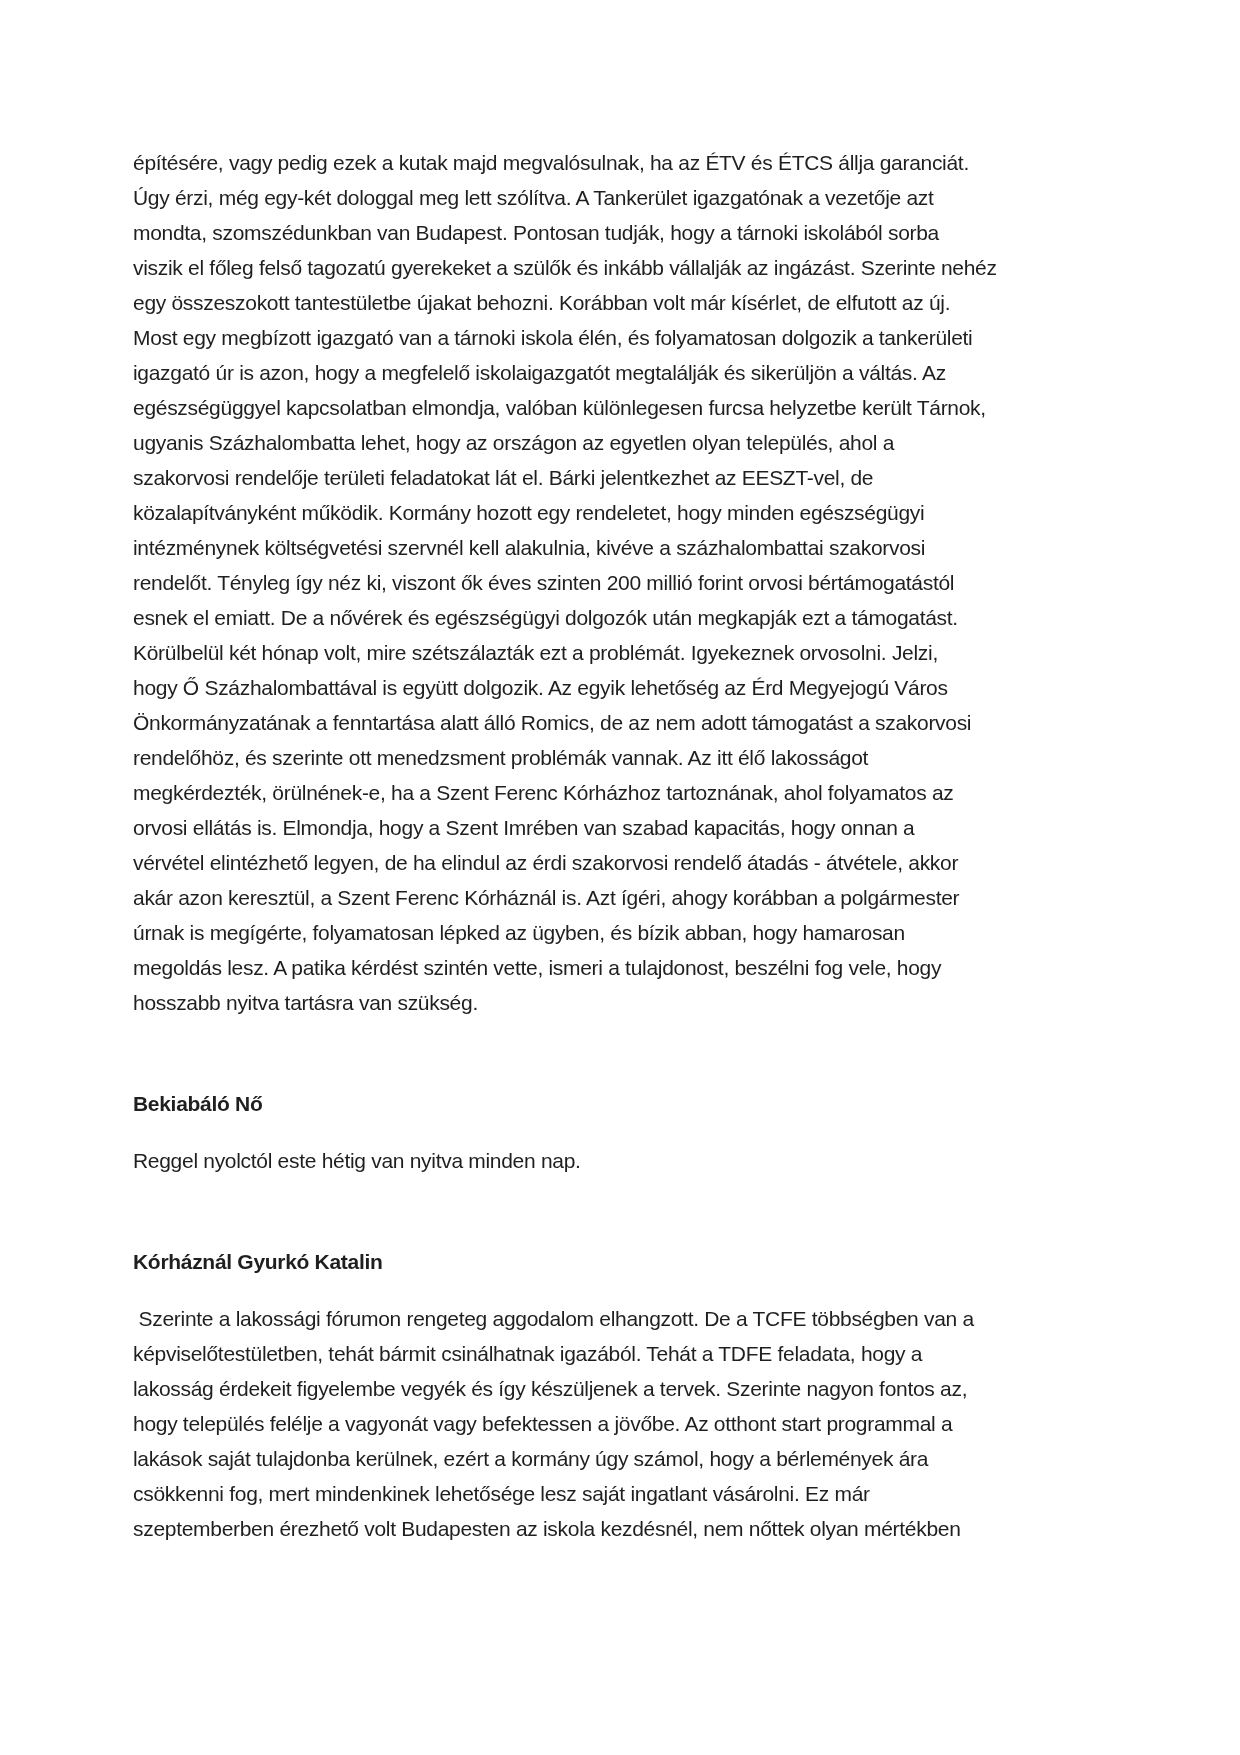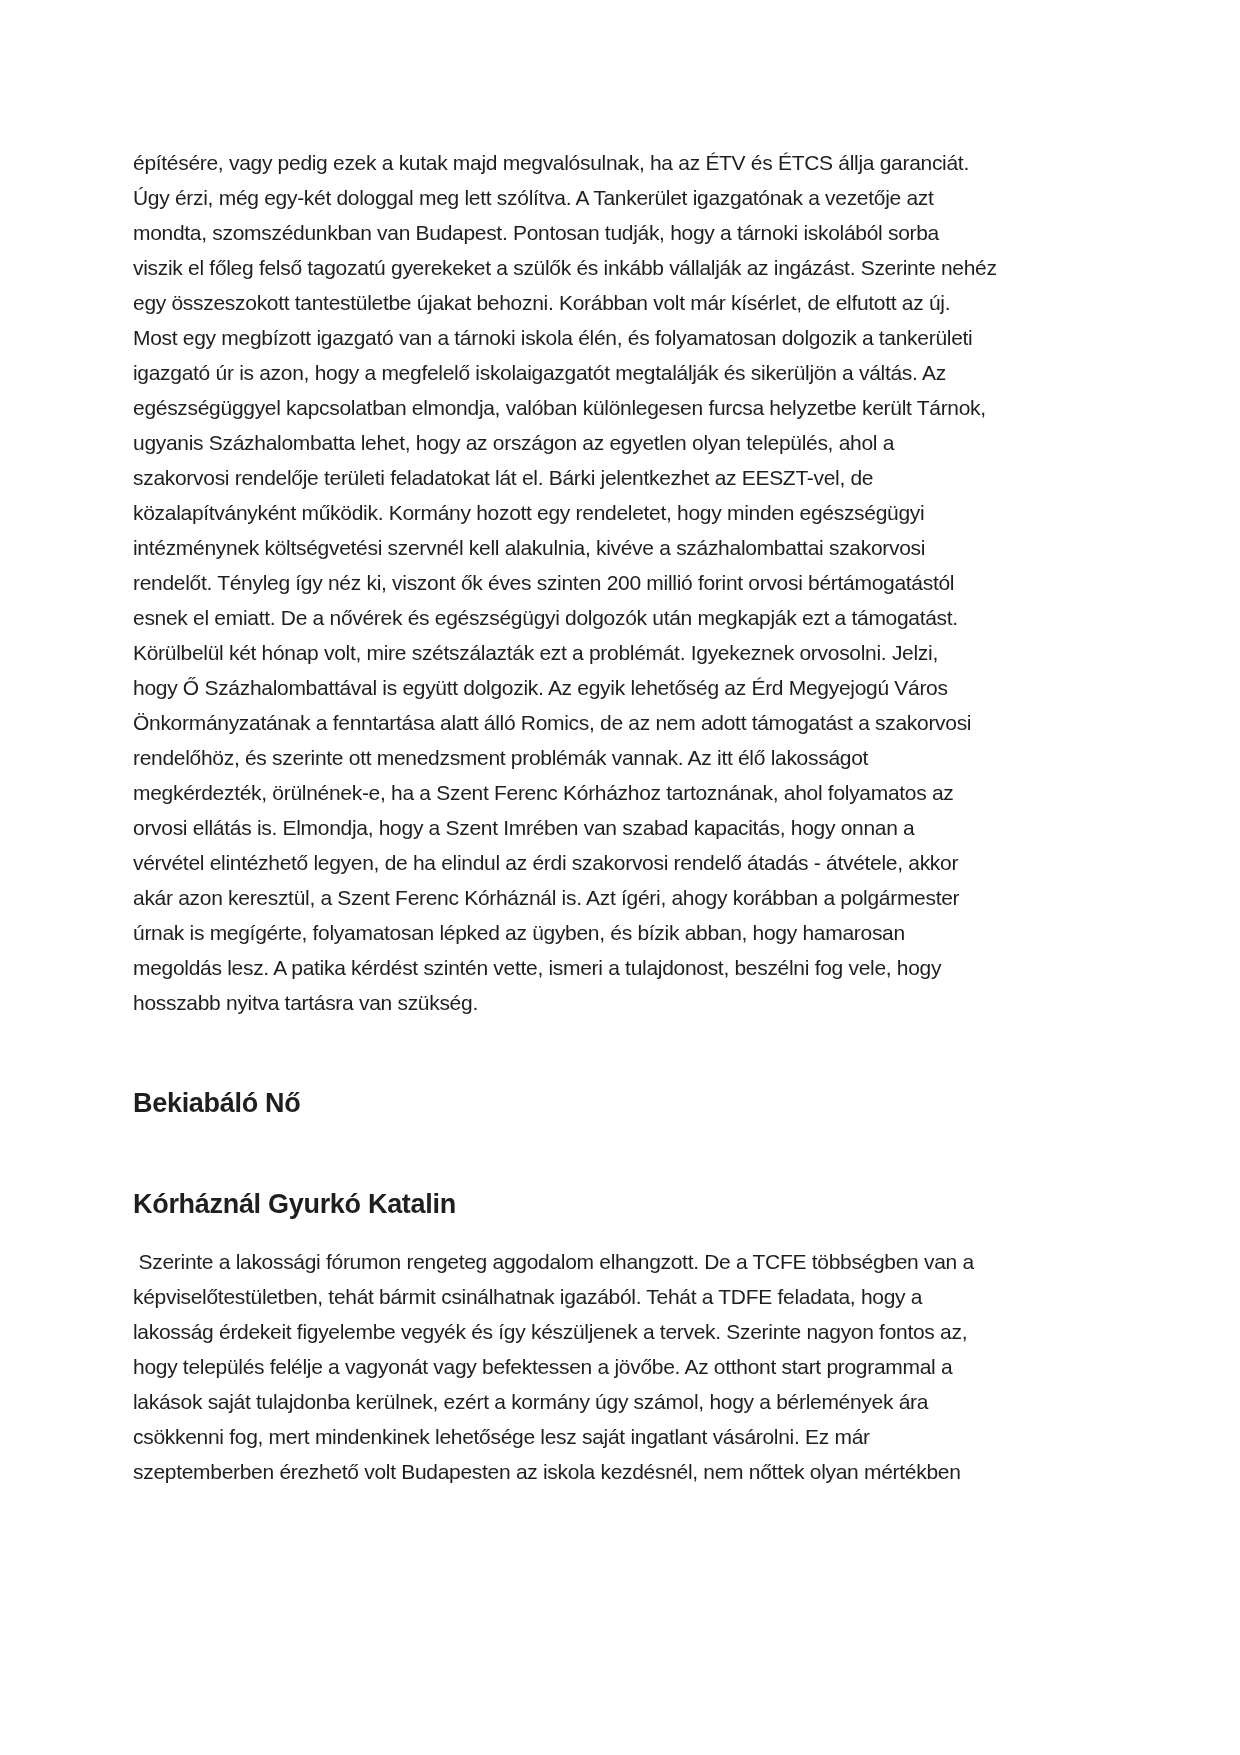--- a/index.html
+++ b/index.html
@@ -25,21 +25,21 @@
   .para {
     margin: 0;
     font-size: 21px;
     line-height: 35px;
     letter-spacing: -0.3px;
     white-space: pre-wrap;
     color: #1f1f1f;
   }
   .heading {
     margin: 66px 0 0 0;
-    font-size: 27px;
+    font-size: 21px;
     line-height: 35px;
     letter-spacing: -0.3px;
     font-weight: bold;
     color: #1f1f1f;
   }
   .heading + .para {
     margin-top: 22px;
   }
 </style>
 </head>
@@ -68,20 +68,21 @@
 megkérdezték, örülnének-e, ha a Szent Ferenc Kórházhoz tartoznának, ahol folyamatos az
 orvosi ellátás is. Elmondja, hogy a Szent Imrében van szabad kapacitás, hogy onnan a
 vérvétel elintézhető legyen, de ha elindul az érdi szakorvosi rendelő átadás - átvétele, akkor
 akár azon keresztül, a Szent Ferenc Kórháznál is. Azt ígéri, ahogy korábban a polgármester
 úrnak is megígérte, folyamatosan lépked az ügyben, és bízik abban, hogy hamarosan
 megoldás lesz. A patika kérdést szintén vette, ismeri a tulajdonost, beszélni fog vele, hogy
 hosszabb nyitva tartásra van szükség.</p>
 
   <h2 class="heading">Bekiabáló Nő</h2>
 
+  <p class="para">Reggel nyolctól este hétig van nyitva minden nap.</p>
 
   <h2 class="heading">Kórháznál Gyurkó Katalin</h2>
 
   <p class="para"> Szerinte a lakossági fórumon rengeteg aggodalom elhangzott. De a TCFE többségben van a
 képviselőtestületben, tehát bármit csinálhatnak igazából. Tehát a TDFE feladata, hogy a
 lakosság érdekeit figyelembe vegyék és így készüljenek a tervek. Szerinte nagyon fontos az,
 hogy település felélje a vagyonát vagy befektessen a jövőbe. Az otthont start programmal a
 lakások saját tulajdonba kerülnek, ezért a kormány úgy számol, hogy a bérlemények ára
 csökkenni fog, mert mindenkinek lehetősége lesz saját ingatlant vásárolni. Ez már
 szeptemberben érezhető volt Budapesten az iskola kezdésnél, nem nőttek olyan mértékben</p>

